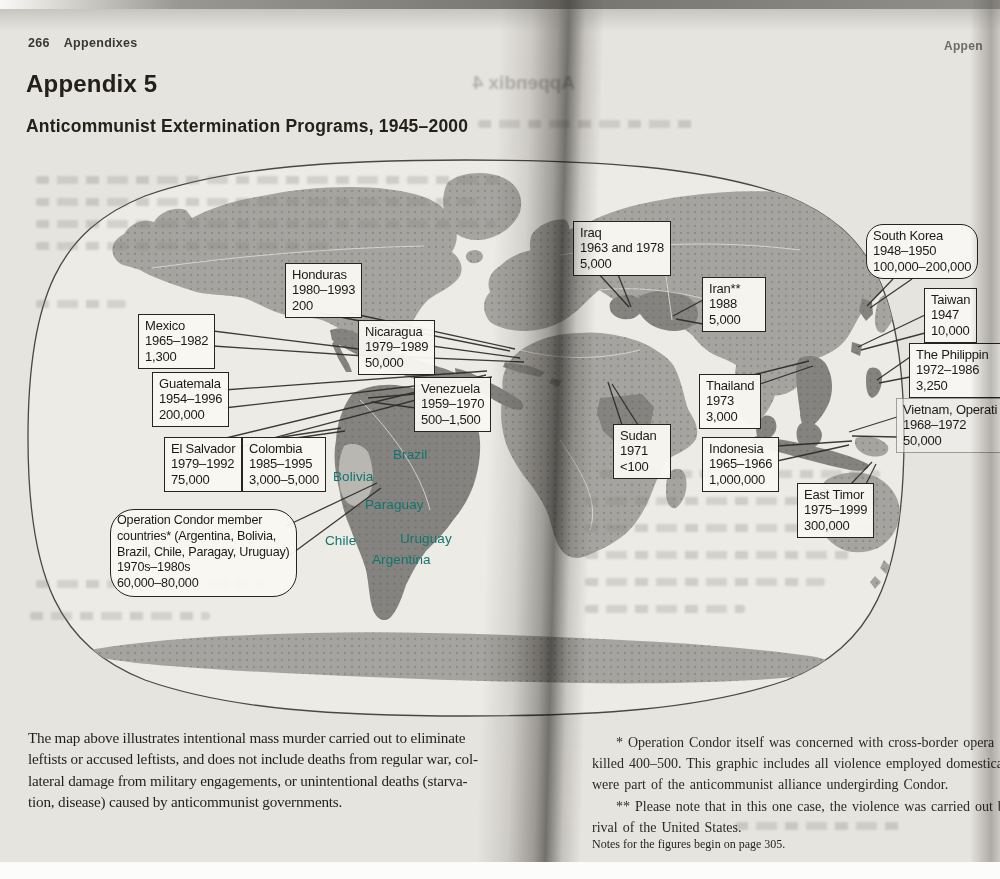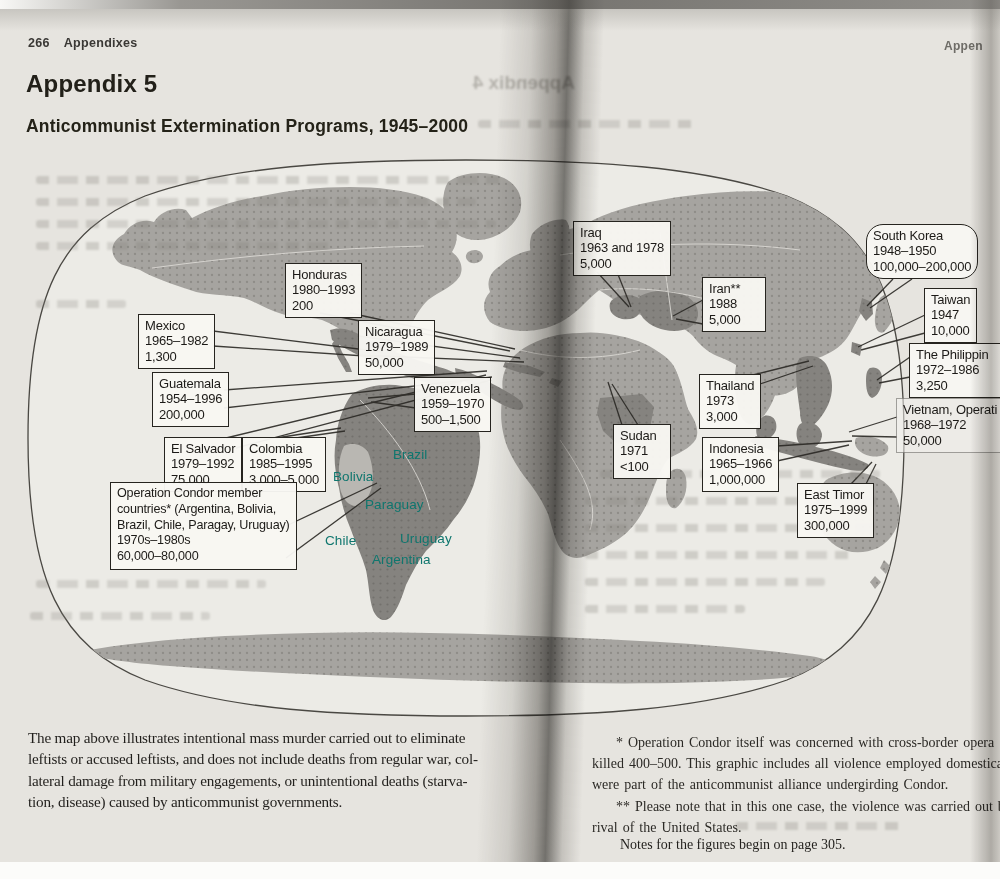--- a/index.html
+++ b/index.html
@@ -44,21 +44,21 @@
   .callout.cut{border-right:none;}
   .callout.faint{border-color:rgba(40,38,34,.4);background:rgba(242,241,237,.55);}
   .country-label{position:absolute;font-size:13.5px;color:#0f766e;letter-spacing:.1px;white-space:nowrap;}
   
   .caption{position:absolute;left:28px;top:727px;font-family:"Liberation Serif",serif;
      font-size:15.2px;line-height:21.3px;color:#211f1c;letter-spacing:-.2px;white-space:nowrap;}
   .footnotes{position:absolute;left:592px;top:732px;font-family:"Liberation Serif",serif;
      font-size:14px;line-height:21.2px;color:#2b2925;white-space:nowrap;word-spacing:1.5px;}
   .footnotes .indent{padding-left:24px;}
   .notes-line{position:absolute;left:592px;top:837px;font-family:"Liberation Serif",serif;
-     font-size:14px;color:#211f1c;white-space:nowrap;margin-left:28px;}
+     font-size:12px;color:#211f1c;white-space:nowrap;}
 </style>
 </head>
 <body>
 
 <div class="page">
 
   <svg class="map-svg" width="1000" height="879" viewBox="0 0 1000 879" aria-hidden="true">
     <defs>
       <pattern id="dotsMed" width="7" height="7" patternUnits="userSpaceOnUse">
         <rect width="7" height="7" fill="#a6a4a0"></rect>
@@ -212,21 +212,21 @@
   <div class="callout" style="left:164px;top:437px;">
     <div>El Salvador</div>
     <div>1979–1992</div>
     <div>75,000</div>
   </div>
   <div class="callout" style="left:242px;top:437px;">
     <div>Colombia</div>
     <div>1985–1995</div>
     <div>3,000–5,000</div>
   </div>
-  <div class="callout small-lh" style="left:110px;top:482px;">
+  <div class="callout small-lh" style="left:110px;top:509px;border-radius:24px;">
     <div>Operation Condor member</div>
     <div>countries* (Argentina, Bolivia,</div>
     <div>Brazil, Chile, Paragay, Uruguay)</div>
     <div>1970s–1980s</div>
     <div>60,000–80,000</div>
   </div>
   <div class="callout" style="left:573px;top:221px;">
     <div>Iraq</div>
     <div>1963 and 1978</div>
     <div>5,000</div>

